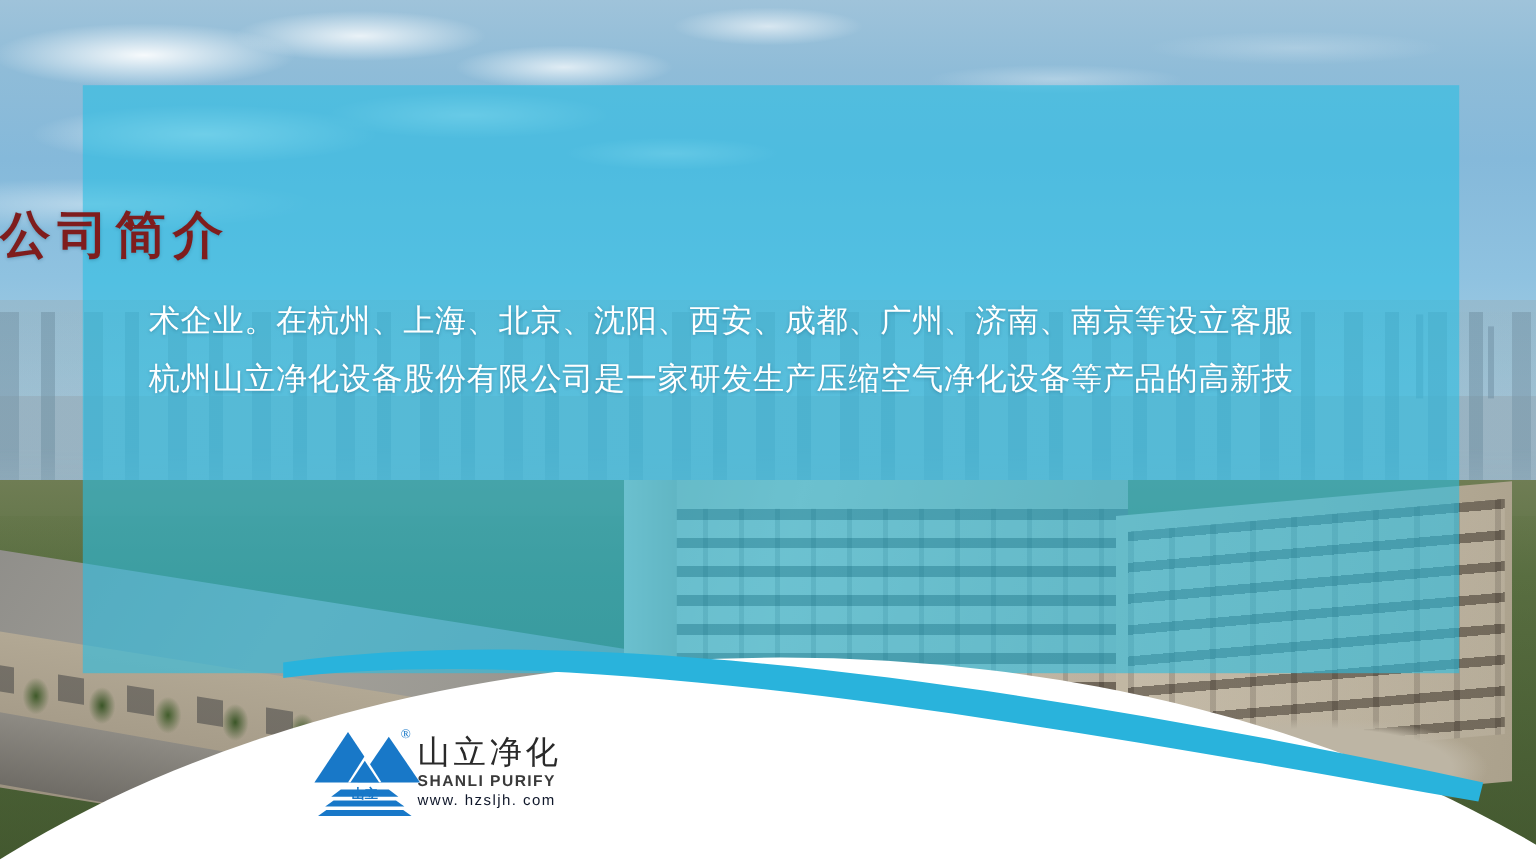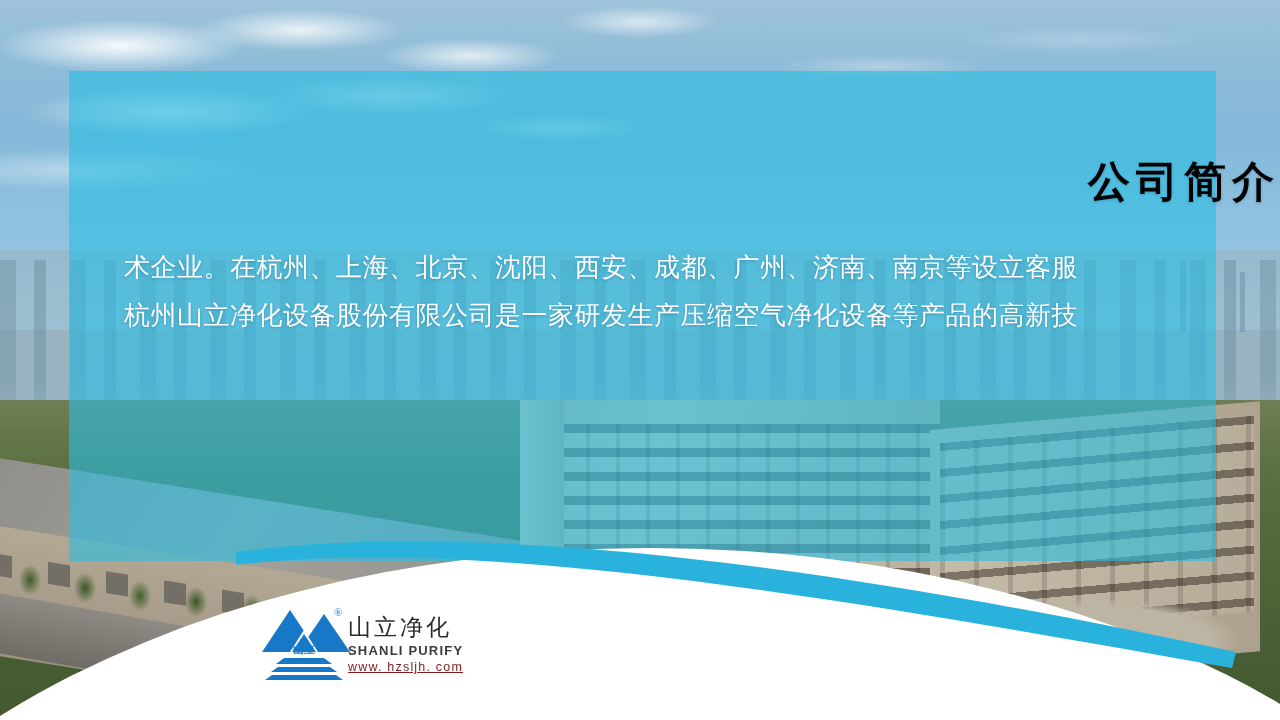--- a/index.html
+++ b/index.html
@@ -146,23 +146,23 @@
   
   .panel {
     position:absolute;
     left:69px; top:71px; width:1147px; height:490px;
     background:rgba(41,190,226,.60);
     mix-blend-mode:normal;
   }
 
   
   .title {
-    position:absolute; left:0; top:154px; width:1280px;
-    text-align:right;
-    color:#000000;
+    position:absolute; left:0; top:168px; width:1280px;
+    text-align:left;
+    color:#7f1d1d;
     font-size:42px;
     font-weight:bold;
     letter-spacing:6px;
     line-height:56px;
     text-shadow:0 1px 3px rgba(0,60,90,.28);
   }
   .body-copy {
     position:absolute; left:124px; top:243px; width:990px;
     color:#ffffff;
     font-size:26px;
@@ -186,36 +186,35 @@
   .logo {
     position:absolute; left:252px; top:604px;
     width:230px; height:86px;
   }
   .logo-mark { position:absolute; left:0; top:0; width:104px; height:82px; }
   .logo-reg {
     position:absolute; left:82px; top:2px;
     font-size:11px; color:#1878c8; font-family:"Liberation Serif",serif;
   }
   .logo-shan {
-    position:absolute; left:-4px; top:38px;
+    position:absolute; left:-4px; top:50px;
     font-size:11px; color:#1878c8; font-weight:bold; letter-spacing:0;padding-left:45px;
   }
   .logo-text { position:absolute; left:96px; top:8px; width:140px; }
   .logo-cn {
-    font-size:23px; color:#2a2a2a; font-weight:500;
+    font-size:27px; color:#2a2a2a; font-weight:500;
     letter-spacing:3px; line-height:30px;
   }
   .logo-en {
     font-size:13px; color:#3a3a3a; letter-spacing:1.2px;
     line-height:17px; font-weight:bold;
   }
   .logo-url {
-    font-size:12.5px; color:#7f1d1d; letter-spacing:1.2px;
+    font-size:12.5px; color:#0f172a; letter-spacing:1.2px;
     line-height:16px;
-    text-decoration:underline;
   }
 </style>
 </head>
 <body>
 
 <div id="slide">
 
   <div class="photo">
     <div class="sky"></div>
     <div class="clouds"></div>

